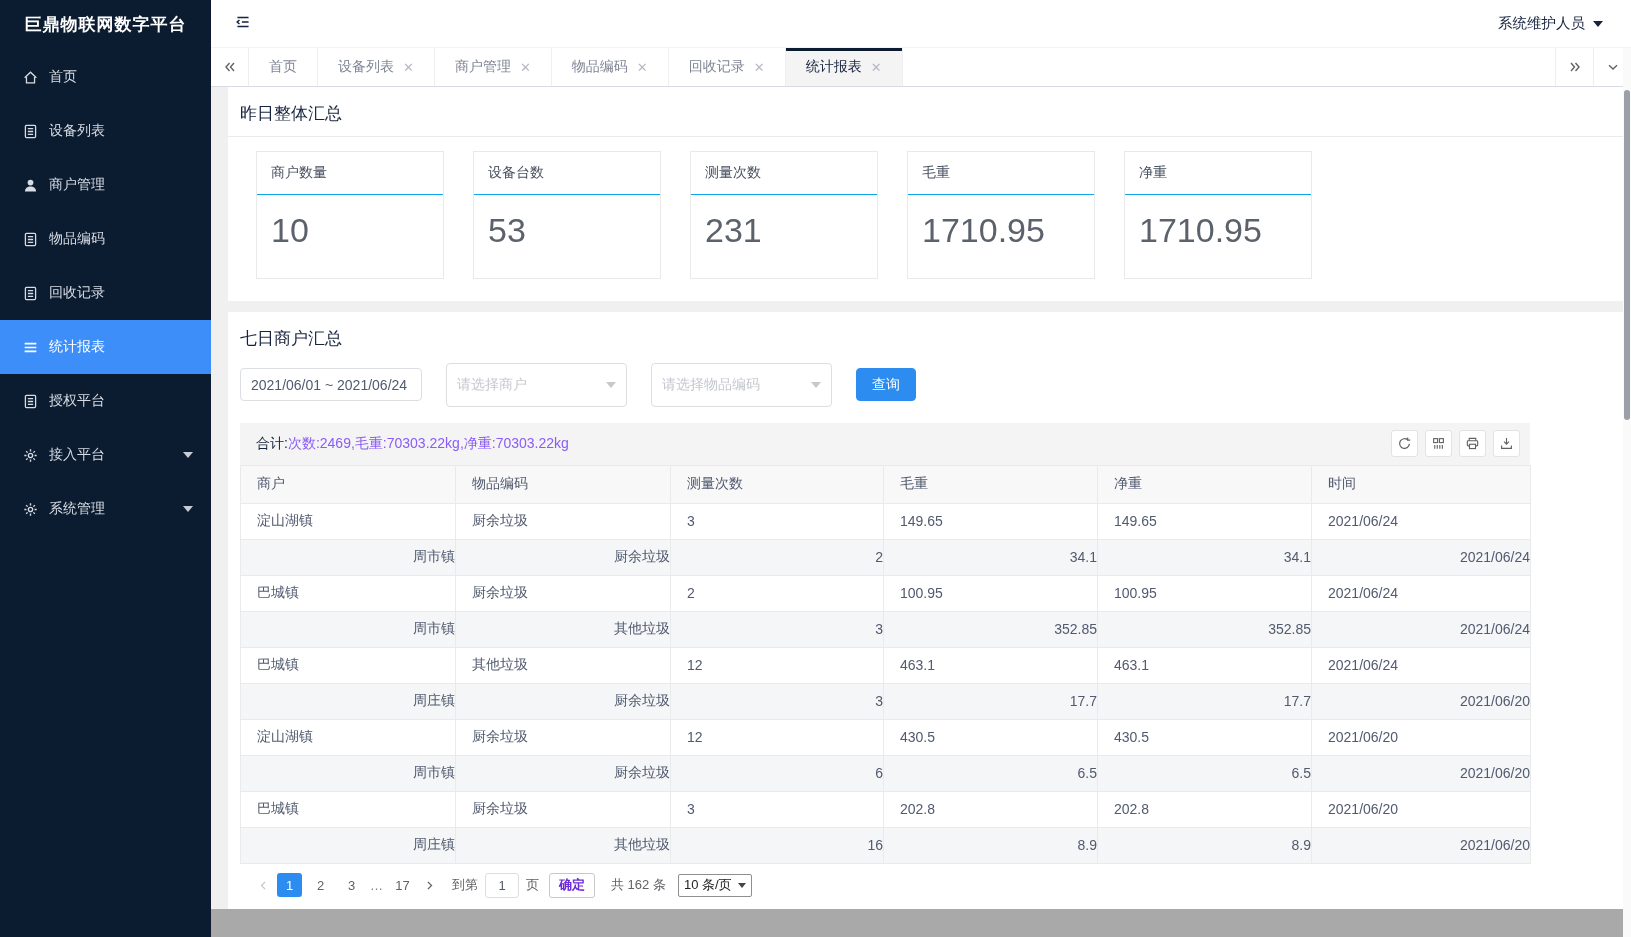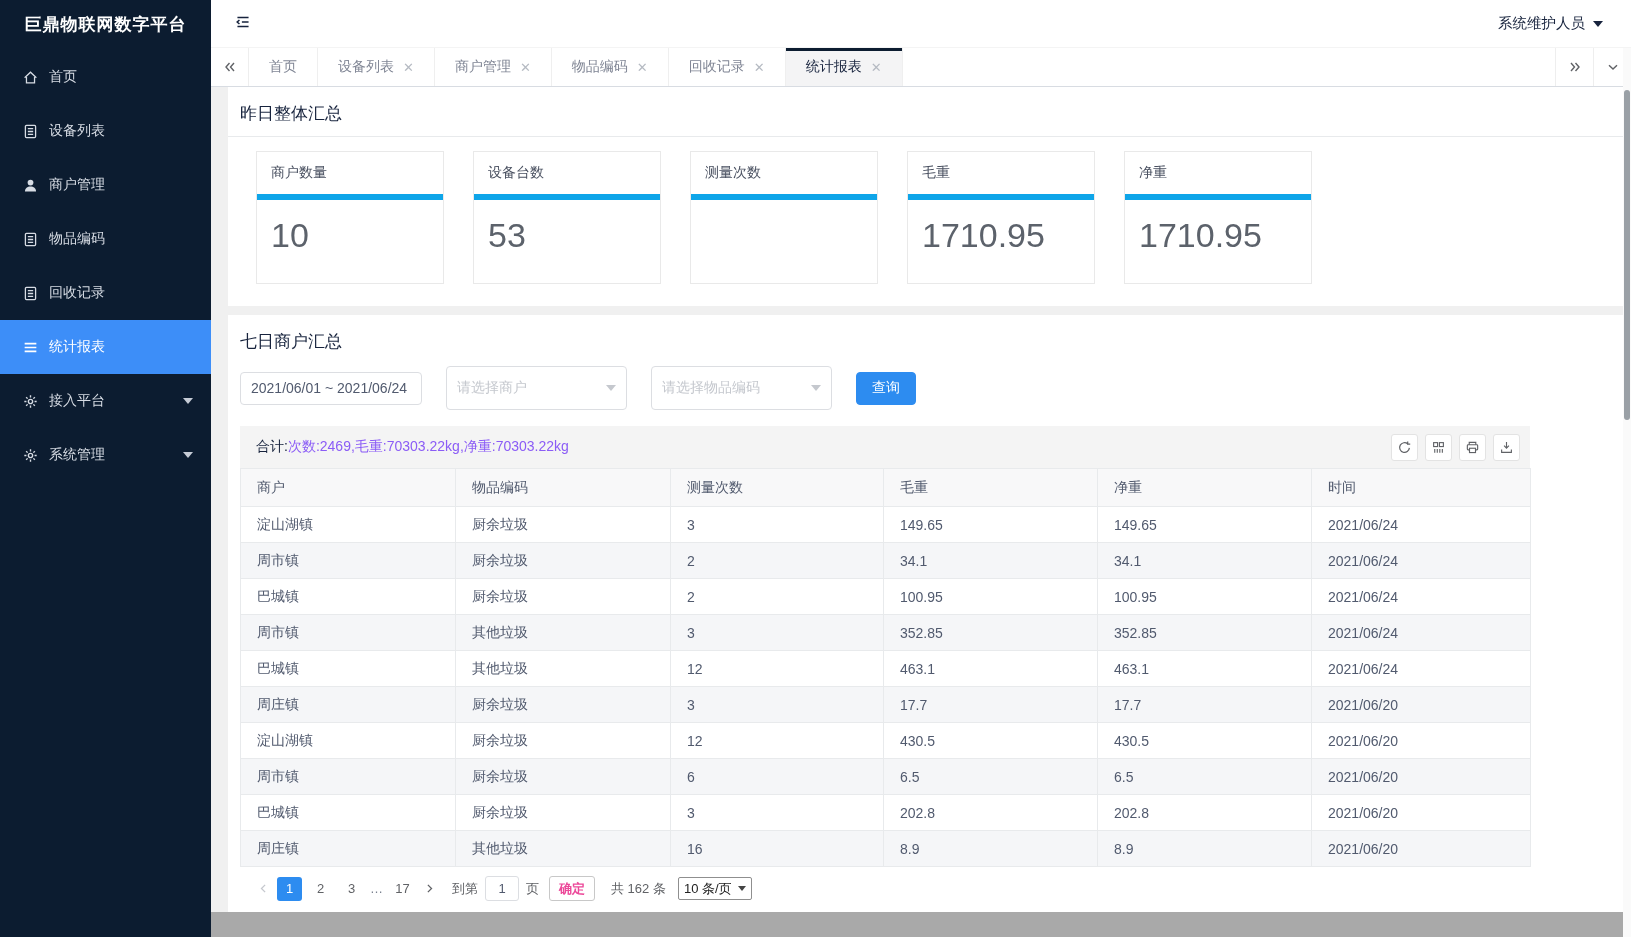--- a/index.html
+++ b/index.html
@@ -38,21 +38,21 @@
   .tab .close-x { margin-left:9px; color:#b5bac2; font-size:13px; line-height:1; }
 
   
   .content { flex:1; background:#f0f0f0; padding-left:17px; overflow:hidden; display:flex; flex-direction:column; }
   .panel { background:#fff; }
   .panel-title { font-size:17px; color:#17233d; font-weight:500; padding:15px 12px 11px; }
   .overview .panel-title { border-bottom:1px solid #e8eaec; }
 
   .cards { display:flex; gap:29px; padding:14px 0 22px 28px; }
   .stat-card { width:188px; border:1px solid #e9e9e9; background:#fff; }
-  .stat-card .sc-label { padding:12px 14px; font-size:14px; color:#495060; border-bottom:6px solid #0ea5e9; }
+  .stat-card .sc-label { padding:12px 14px; font-size:14px; color:#495060; border-bottom:1px solid #0ea5e9; }
   .stat-card .sc-value { padding:16px 14px 28px; font-size:34px; color:#5c626b; }
 
   .section-gap { height:13px; background:#f0f0f0; }
 
   .filters { display:flex; align-items:center; gap:24px; padding:2px 0 16px 12px; }
   .date-input { width:182px; height:33px; border:1px solid #dcdee2; border-radius:4px; padding:0 10px; font-size:14px; color:#515a6e; background:#fff; font-family:inherit; }
   .select-box { width:181px; height:44px; border:1px solid #dcdee2; border-radius:4px; background:#fff; display:flex; align-items:center; padding:0 10px; color:#c5c8ce; cursor:pointer; }
   .select-box .sel-caret { margin-left:auto; width:0; height:0; border-left:5px solid transparent; border-right:5px solid transparent; border-top:6px solid #c5c8ce; }
   .btn-primary { height:33px; padding:0 15px; background:#2d8cf0; border:1px solid #2d8cf0; color:#fff; border-radius:4px; font-size:14px; cursor:pointer; font-family:inherit; }
 
@@ -61,32 +61,32 @@
   .summary-text { font-size:14px; }
   .summary-prefix { color:#17233d; }
   .summary-detail { color:#8b5cf6; }
   .grid-tools { margin-left:auto; display:flex; gap:7px; }
   .tool-btn { width:27px; height:27px; background:#fff; border:1px solid #e3e3e3; border-radius:3px; display:flex; align-items:center; justify-content:center; color:#606266; cursor:pointer; }
   .tool-btn svg { width:15px; height:15px; }
 
   table.report { width:1290px; border-collapse:collapse; table-layout:fixed; background:#fff; }
   table.report th { background:#f8f8f9; font-weight:400; text-align:left; height:38px; padding:0 0 0 16px; color:#515a6e; border:1px solid #e8eaec; font-size:14px; }
   table.report td { height:36px; padding:0 0 0 16px; border:1px solid #e8eaec; color:#515a6e; font-size:14px; }
-  table.report tr.stripe td { background:#f5f6f8; }
+  table.report tr.stripe td { background:#f5f6f8;text-align:right; }
 
   .pagination { display:flex; align-items:center; padding:9px 0 11px 12px; font-size:13px; color:#606266; }
   .pg-chev { width:22px; height:24px; display:flex; align-items:center; justify-content:center; cursor:pointer; }
   .pg-chev svg { width:13px; height:13px; }
   .pg-chev.prev { color:#c5c8ce; }
   .pg-page { min-width:25px; height:24px; display:flex; align-items:center; justify-content:center; margin:0 3px; border-radius:3px; cursor:pointer; }
   .pg-page.active { background:#2d8cf0; color:#fff; }
   .pg-ellipsis { margin:0 3px; color:#7b8290; letter-spacing:1px; cursor:pointer; }
   .goto-label { margin-left:12px; }
   .goto-input { width:34px; height:25px; border:1px solid #dcdee2; border-radius:3px; text-align:center; margin:0 7px; font-size:13px; color:#515a6e; font-family:inherit; }
-  .confirm-btn { margin-left:10px; height:25px; padding:0 9px; background:#fff; border:1px solid #c8c8c8; border-radius:3px; font-weight:bold; font-size:13px; color:#ec4899; cursor:pointer; font-family:inherit; }
+  .confirm-btn { margin-left:10px; height:25px; padding:0 9px; background:#fff; border:1px solid #c8c8c8; border-radius:3px; font-weight:bold; font-size:13px; color:#6d28d9; cursor:pointer; font-family:inherit; }
   .total-label { margin-left:16px; }
   .size-select { margin-left:12px; height:23px; border:1px solid #8f8f8f; border-radius:2px; background:#fff; display:flex; align-items:center; padding:0 5px; color:#222; cursor:pointer; font-size:13px; }
   .size-caret { width:0; height:0; margin-left:6px; border-left:4px solid transparent; border-right:4px solid transparent; border-top:5px solid #444; }
 
   .bottom-strip { height:34px; background:#a9a9a9; }
 
   .v-scrollbar { position:absolute; top:48px; right:0; bottom:0; width:8px; background:#fafafa; }
   .v-thumb { position:absolute; top:42px; right:1px; width:6px; height:330px; border-radius:3px; background:#9aa0a6; cursor:pointer; }
 </style>
 </head>
@@ -142,20 +142,29 @@
           </span>
           <span>回收记录</span>
         </div>
         <div class="side-item active">
           <span class="s-icon">
             <svg viewBox="0 0 16 16" fill="none" stroke="currentColor" stroke-width="1.6">
               <path d="M2.5 4.3h11M2.5 8h11M2.5 11.7h11"></path>
             </svg>
           </span>
           <span>统计报表</span>
+        </div>
+        <div class="side-item">
+          <span class="s-icon">
+            <svg viewBox="0 0 16 16" fill="none" stroke="currentColor" stroke-width="1.2">
+              <rect x="3.2" y="2.2" width="9.6" height="11.6" rx="1"></rect>
+              <path d="M5.5 5.2h5M5.5 8h5M5.5 10.8h5"></path>
+            </svg>
+          </span>
+          <span>授权平台</span>
         </div>
         <div class="side-item">
           <span class="s-icon">
             <svg viewBox="0 0 16 16" fill="none" stroke="currentColor" stroke-width="1.3">
               <circle cx="8" cy="8" r="2"></circle>
               <path d="M8 2.2v2M8 11.8v2M2.2 8h2M11.8 8h2M3.9 3.9l1.4 1.4M10.7 10.7l1.4 1.4M12.1 3.9l-1.4 1.4M5.3 10.7l-1.4 1.4"></path>
             </svg>
           </span>
           <span>接入平台</span>
           <span class="caret"></span>
@@ -239,20 +248,21 @@
             <div class="stat-card">
               <div class="sc-label">商户数量</div>
               <div class="sc-value">10</div>
             </div>
             <div class="stat-card">
               <div class="sc-label">设备台数</div>
               <div class="sc-value">53</div>
             </div>
             <div class="stat-card">
               <div class="sc-label">测量次数</div>
+              <div class="sc-value">231</div>
             </div>
             <div class="stat-card">
               <div class="sc-label">毛重</div>
               <div class="sc-value">1710.95</div>
             </div>
             <div class="stat-card">
               <div class="sc-label">净重</div>
               <div class="sc-value">1710.95</div>
             </div>
           </div>

